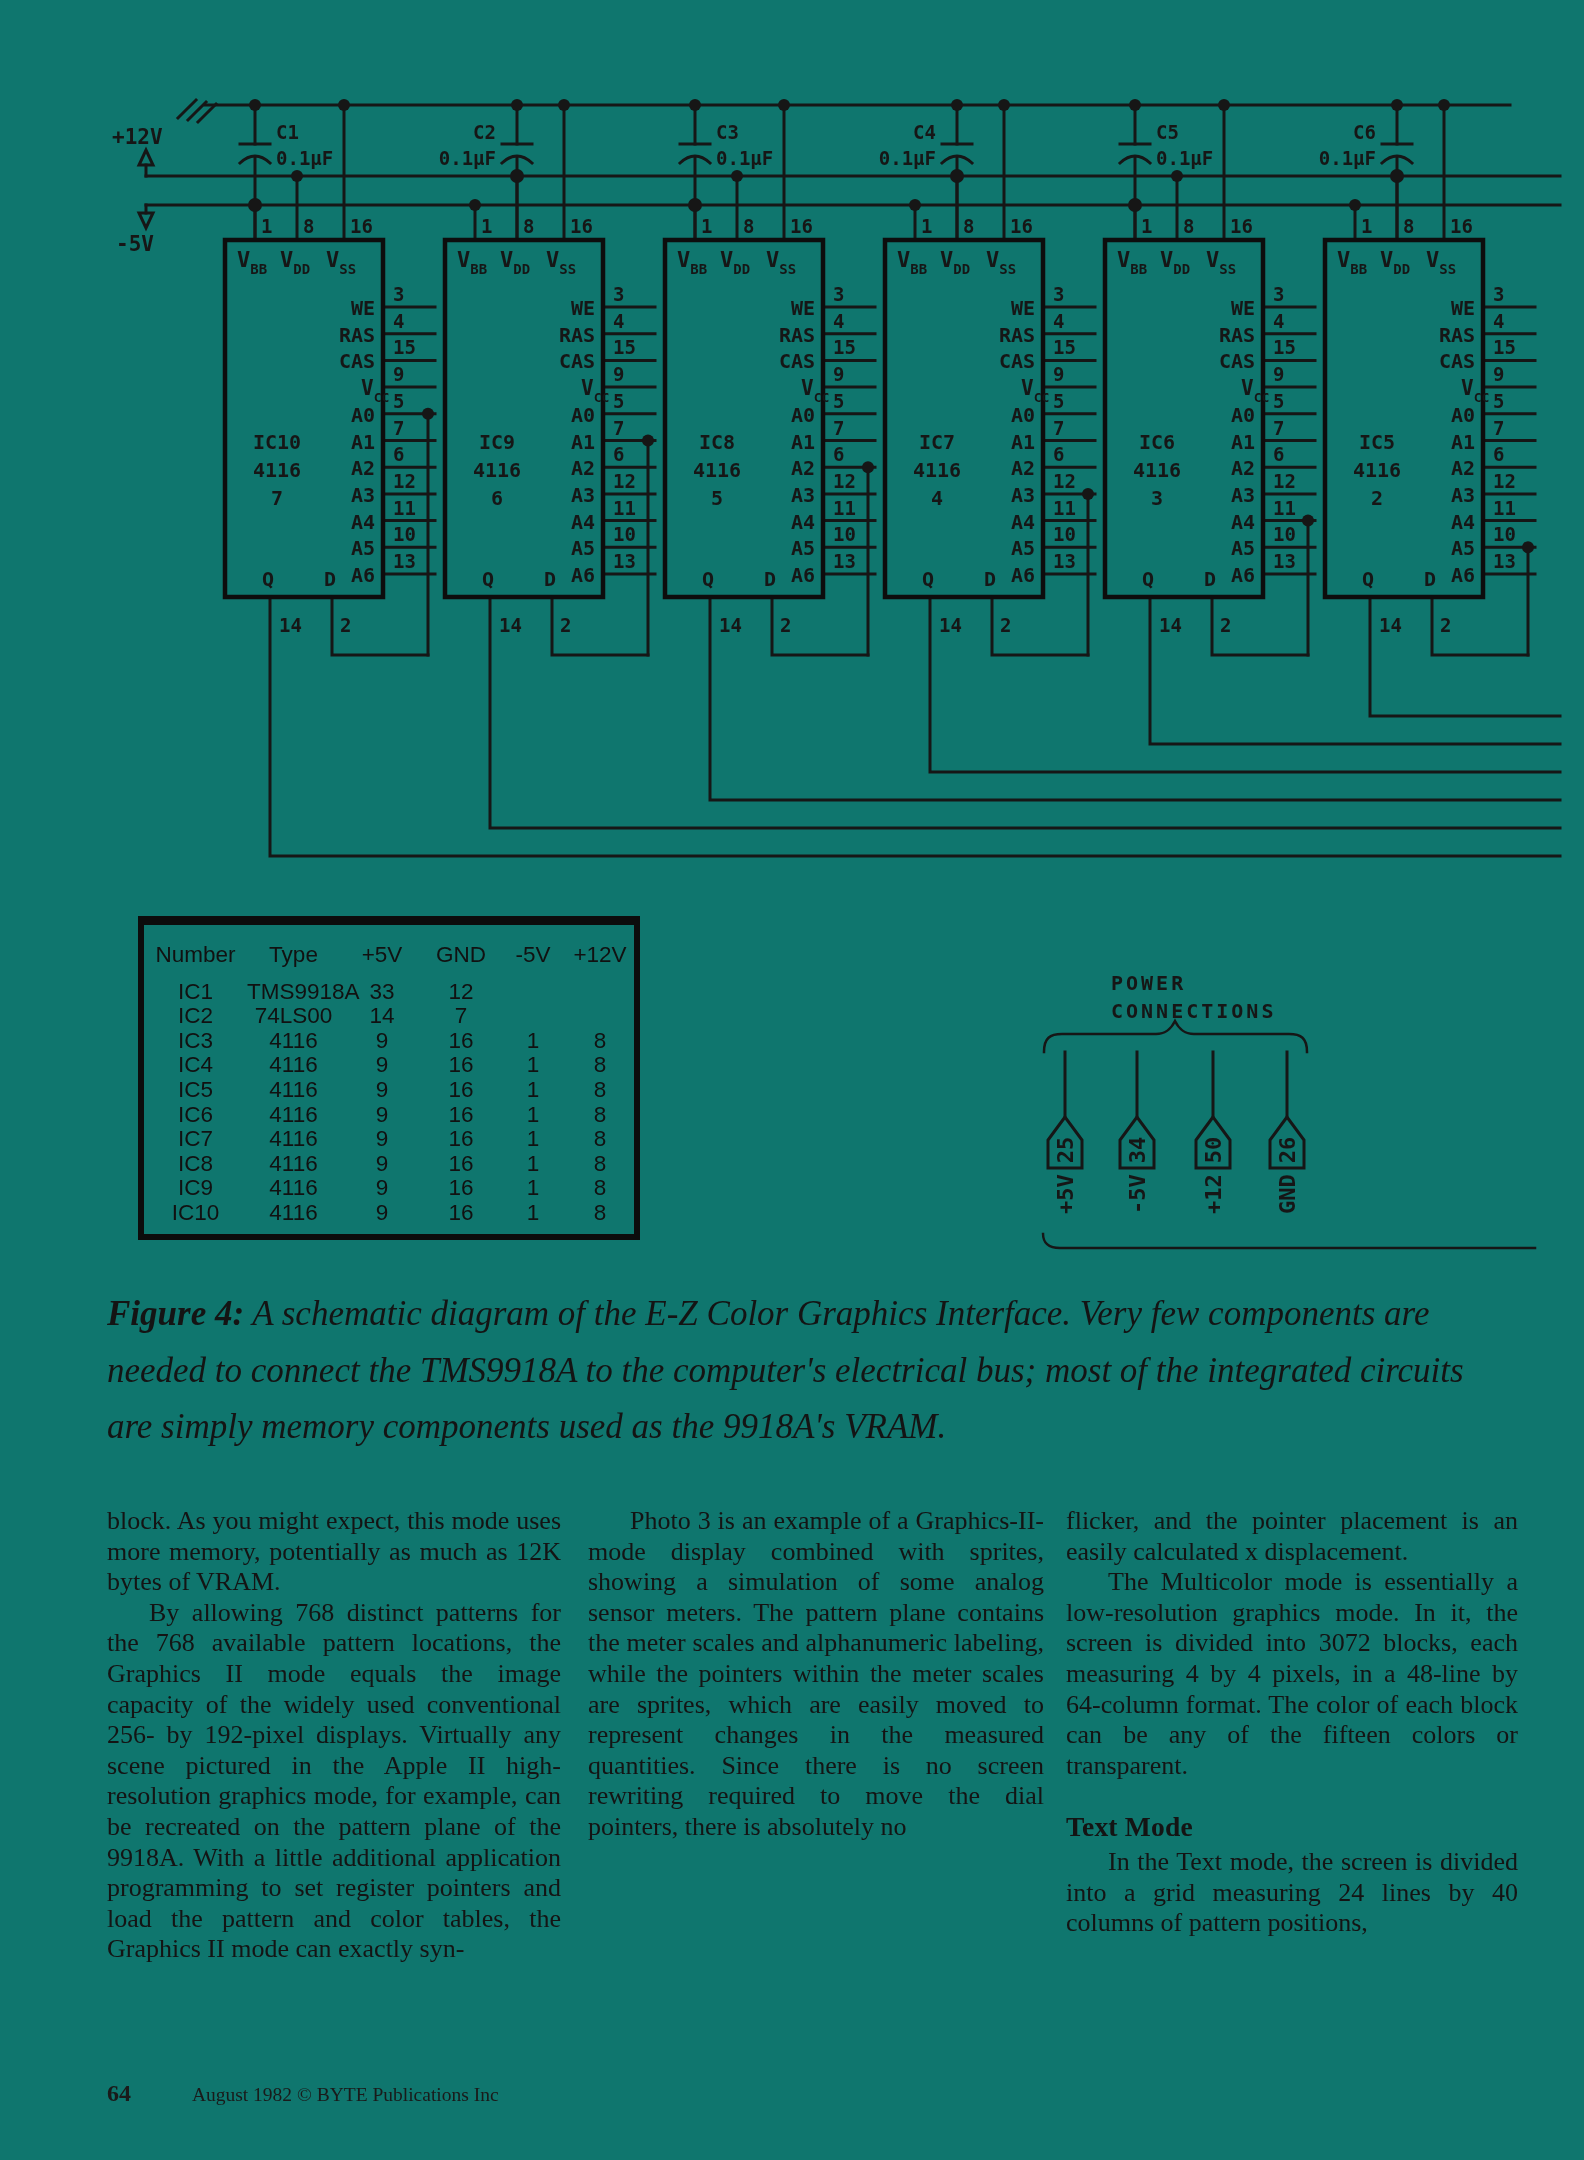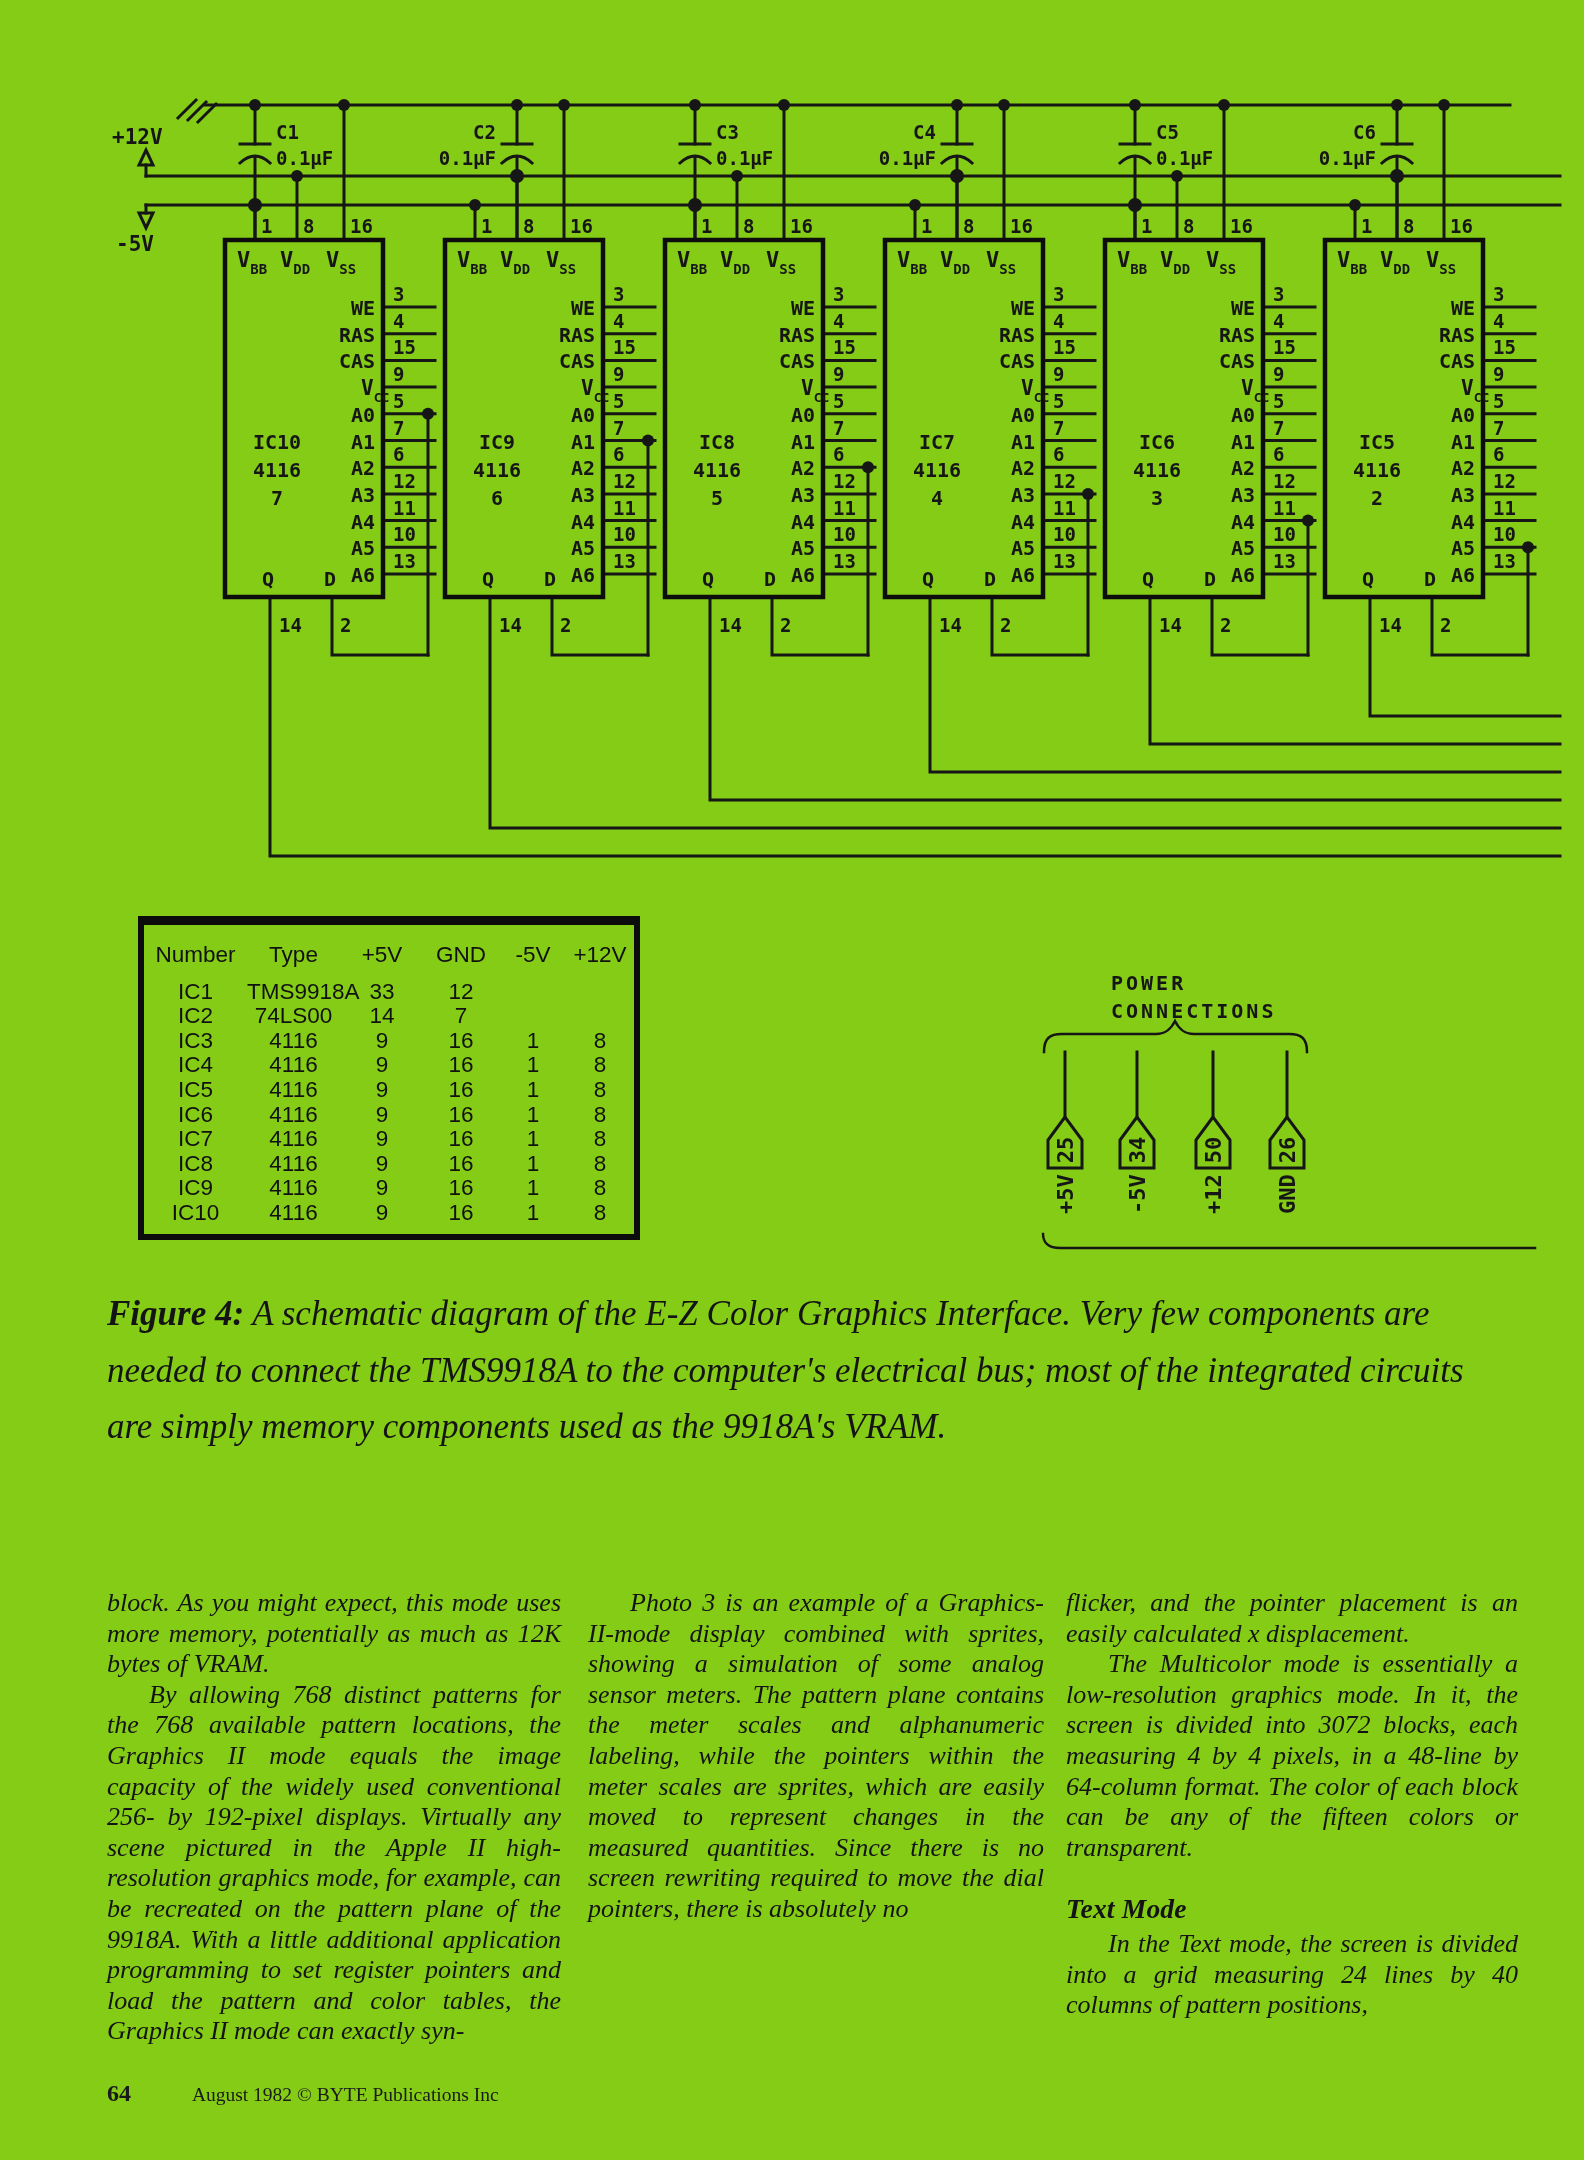--- a/index.html
+++ b/index.html
@@ -1,36 +1,36 @@
 <!DOCTYPE html>
 <html><head>
 <meta charset="utf-8">
 <style>
   html,body{margin:0;padding:0;background:#888;}
-  .page{position:relative;width:1584px;height:2160px;background:#84cc16;
+  .page{position:relative;width:1584px;height:2160px;background:#0f766e;
         font-family:"Liberation Serif",serif;color:#161616;overflow:hidden;margin:0 auto;}
   svg.schem{position:absolute;left:0;top:0;}
   svg.schem text{font-family:"DejaVu Sans Mono",monospace;font-weight:bold;fill:#161616;}
 
   
   .ic-table{position:absolute;left:138px;top:916px;width:502px;height:324px;
             border:6px solid #0c0c0c;border-top-width:9px;box-sizing:border-box;
             font-family:"Liberation Sans",sans-serif;font-size:22.5px;color:#111;}
   .tbl-head,.tbl-row{display:grid;grid-template-columns:103px 93px 84px 74px 70px 64px;}
   .tbl-head{margin-top:18px;margin-bottom:12px;}
   .tbl-head div,.tbl-row div{text-align:center;line-height:24.6px;white-space:nowrap;}
 
   
   .caption{position:absolute;left:107px;top:1286px;width:1402px;
            font-size:35px;font-style:italic;line-height:1.62;color:#141414;}
   .cap-label{font-weight:bold;}
 
   
-  .col{position:absolute;top:1588px;width:454px;font-size:26px;line-height:30.6px;
-       text-align:justify;color:#141414;font-style:italic;}
+  .col{position:absolute;top:1506px;width:454px;font-size:26px;line-height:30.6px;
+       text-align:justify;color:#141414;}
   .col-1{left:107px;}
   .col-2{left:588px;width:456px;}
   .col-3{left:1066px;width:452px;}
   .col p{margin:0;}
   .col p.ind{text-indent:42px;}
   .col h3{font-size:27.5px;margin:31px 0 4px 0;text-align:left;letter-spacing:.2px;}
 
   
   .footer{position:absolute;left:107px;top:2080px;font-size:19.5px;color:#1a1a1a;}
   .pagenum{font-weight:bold;font-size:24px;}

